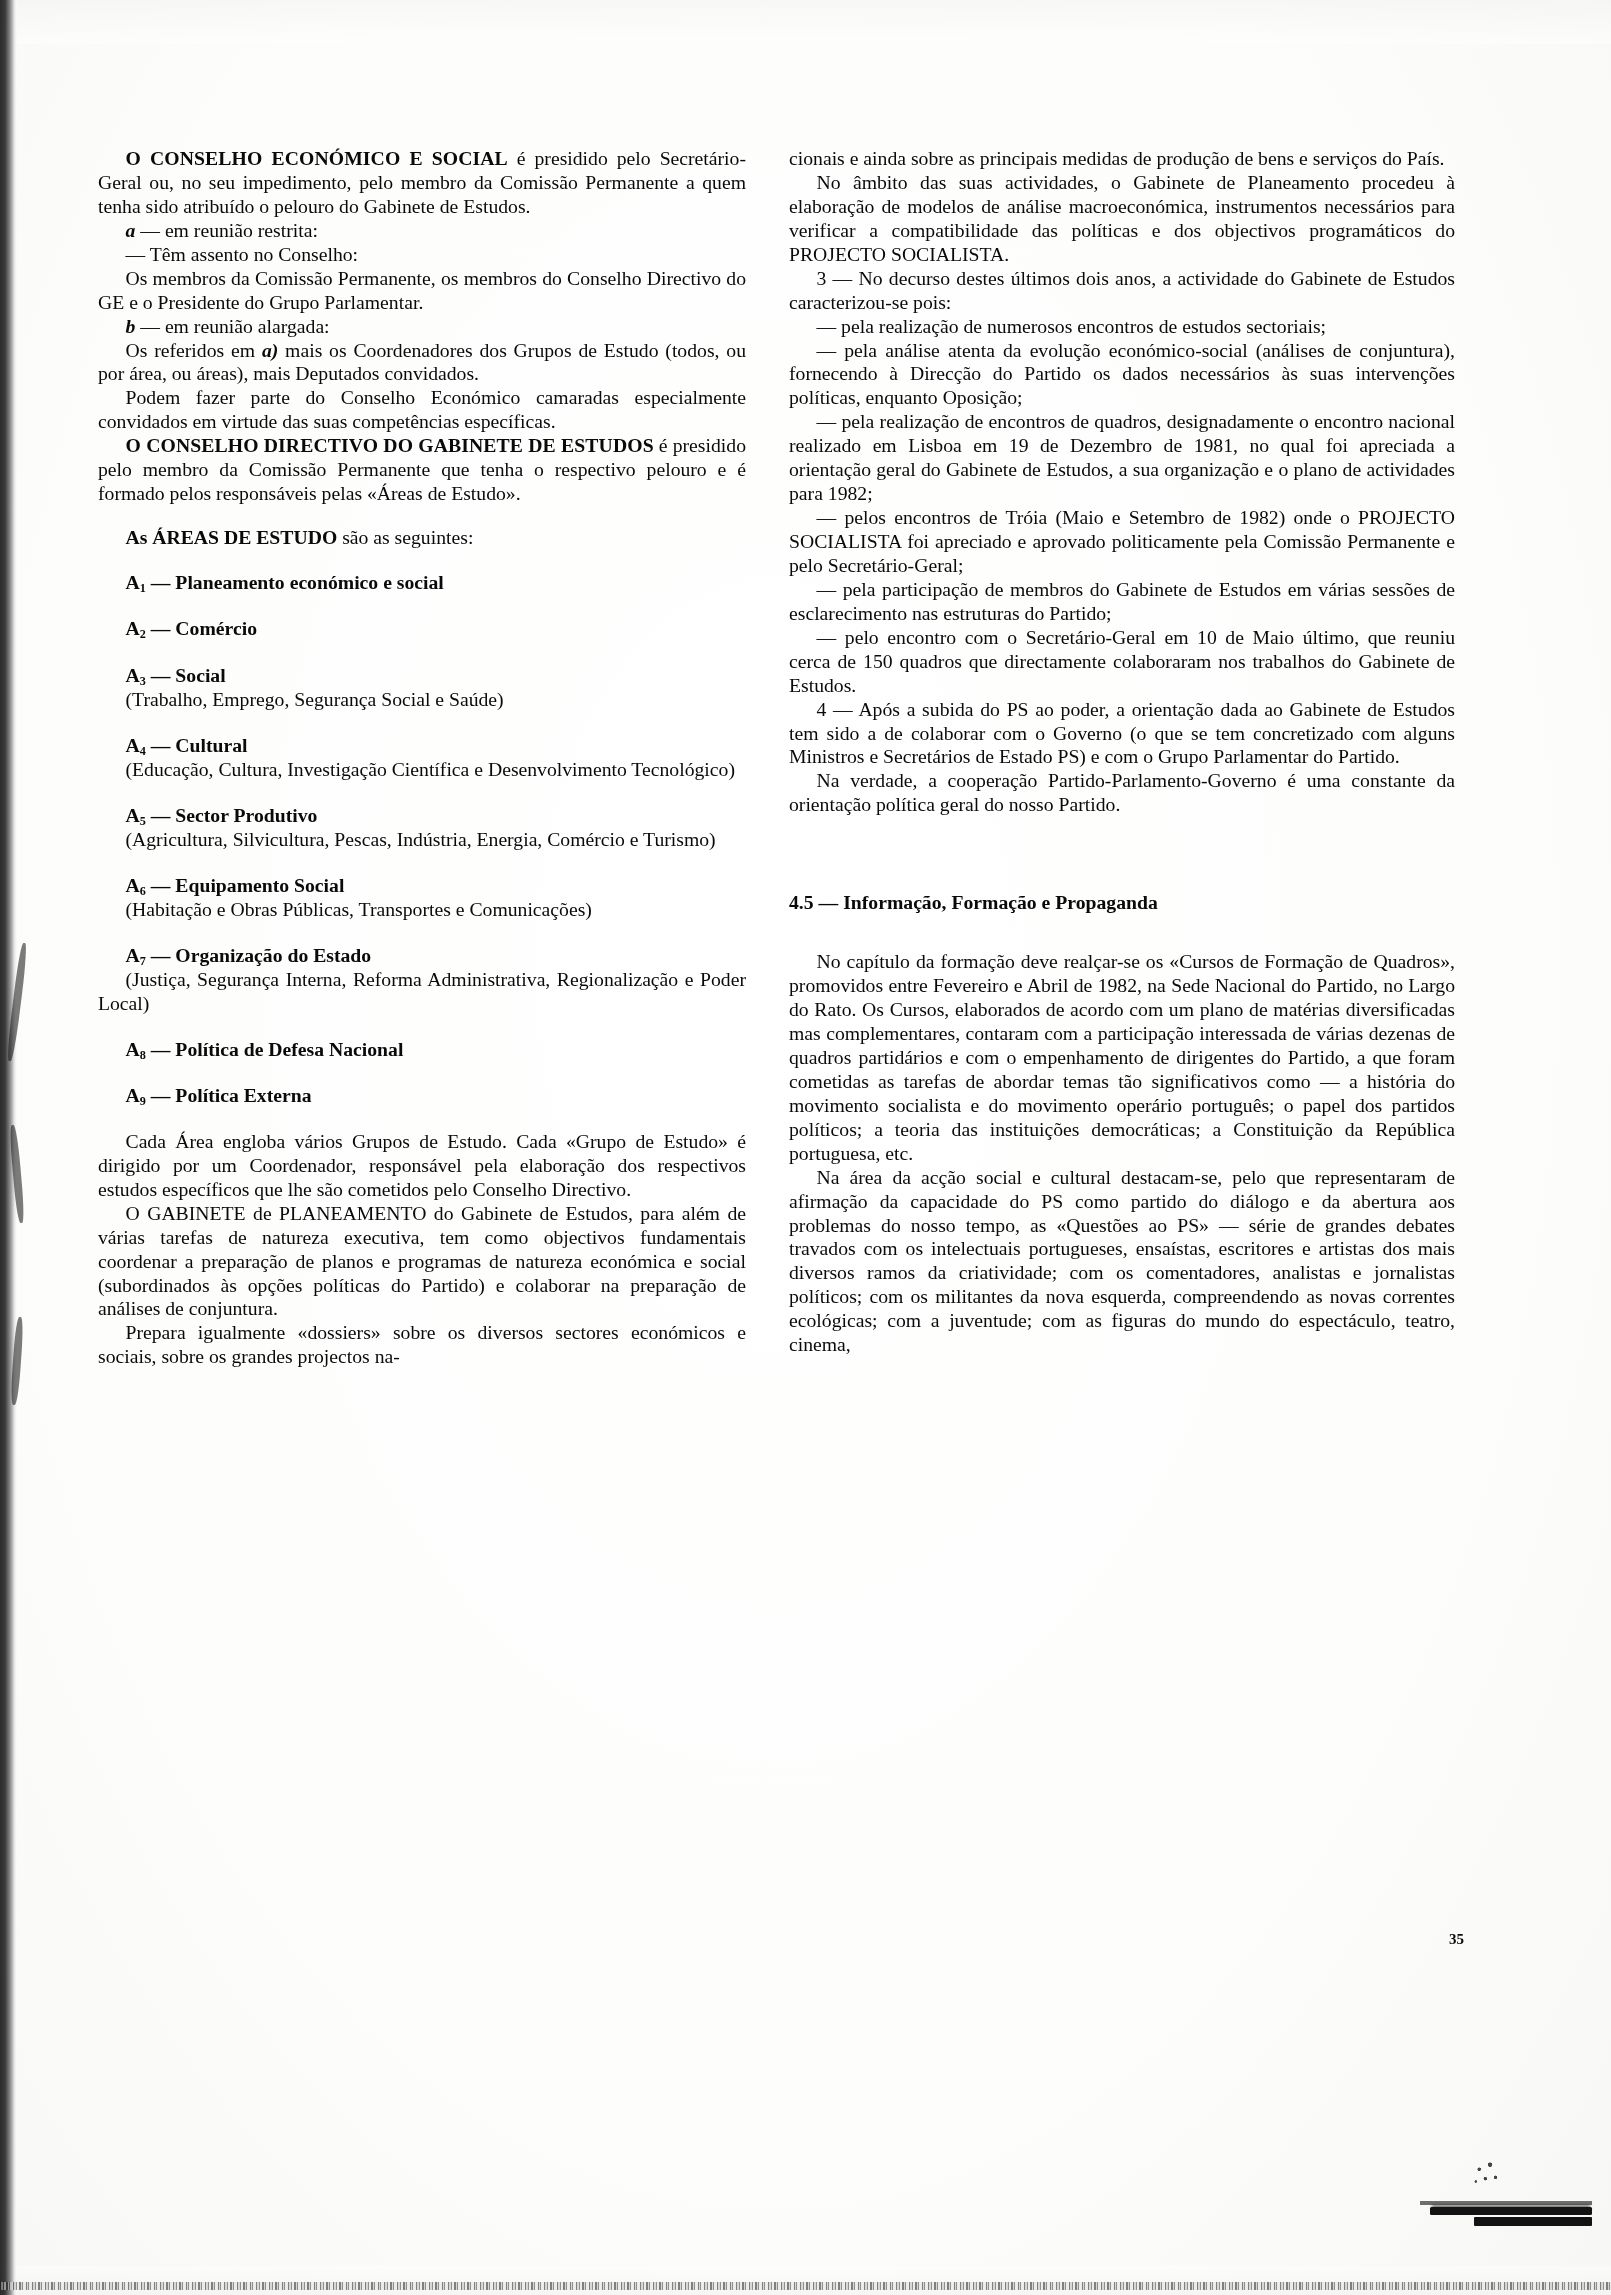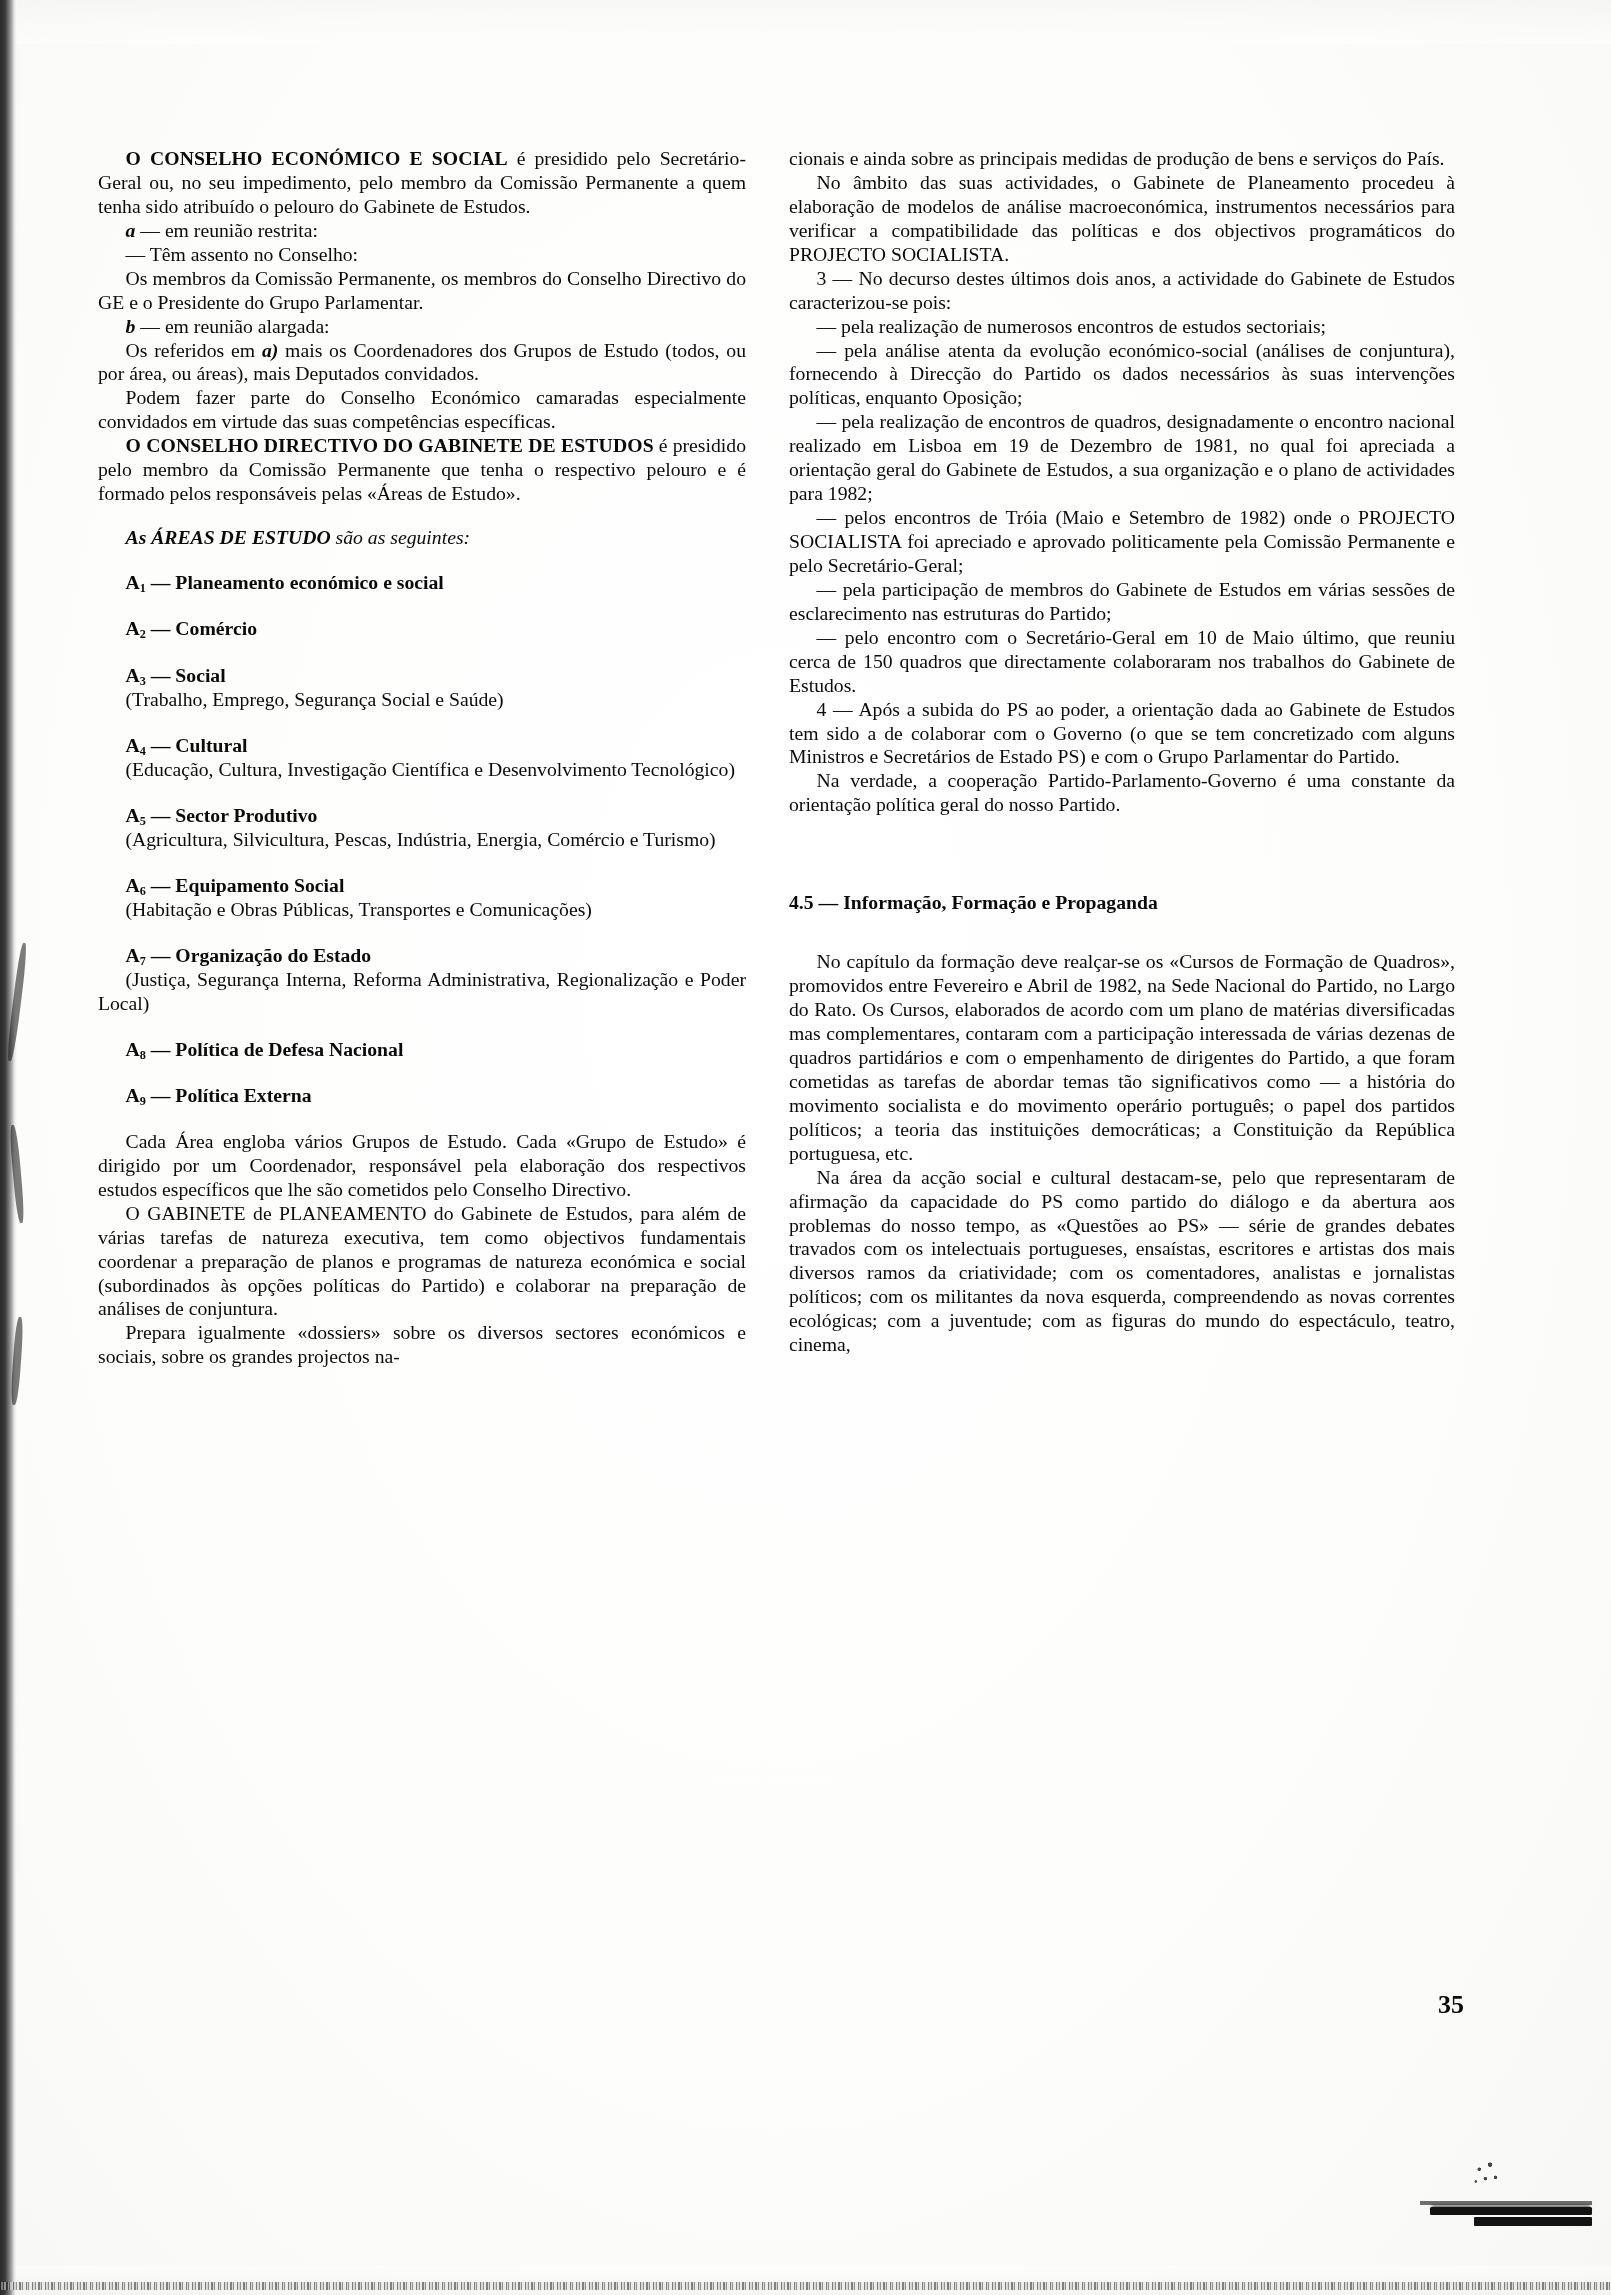--- a/index.html
+++ b/index.html
@@ -144,21 +144,20 @@
     font-style: italic;
     font-weight: bold;
   }
 
   
   .areas-intro {
     margin-top: 19.7px;
     margin-bottom: 9px;
     text-indent: 27.5px;
     font-weight: bold;
-    font-style: italic;
   }
   .areas-intro .tail {
     font-weight: normal;
   }
   .area-block {
     margin-top: 21.6px;
   }
   .area-head {
     text-indent: 27.5px;
     font-weight: bold;
@@ -182,22 +181,22 @@
     margin-bottom: 35px;
     font-weight: bold;
     text-indent: 0;
     font-size: 19.7px;
   }
 
   
   .folio {
     position: absolute;
     right: 148px;
-    top: 1990px;
-    font-size: 26px;
+    top: 1931px;
+    font-size: 15px;
     font-weight: bold;
   }
 
   
   .speckle-top {
     position: absolute;
     left: 0; top: 0; width: 100%; height: 44px;
     background: linear-gradient(to bottom, #f2f2f0, #ffffff);
     opacity: .5;
   }

